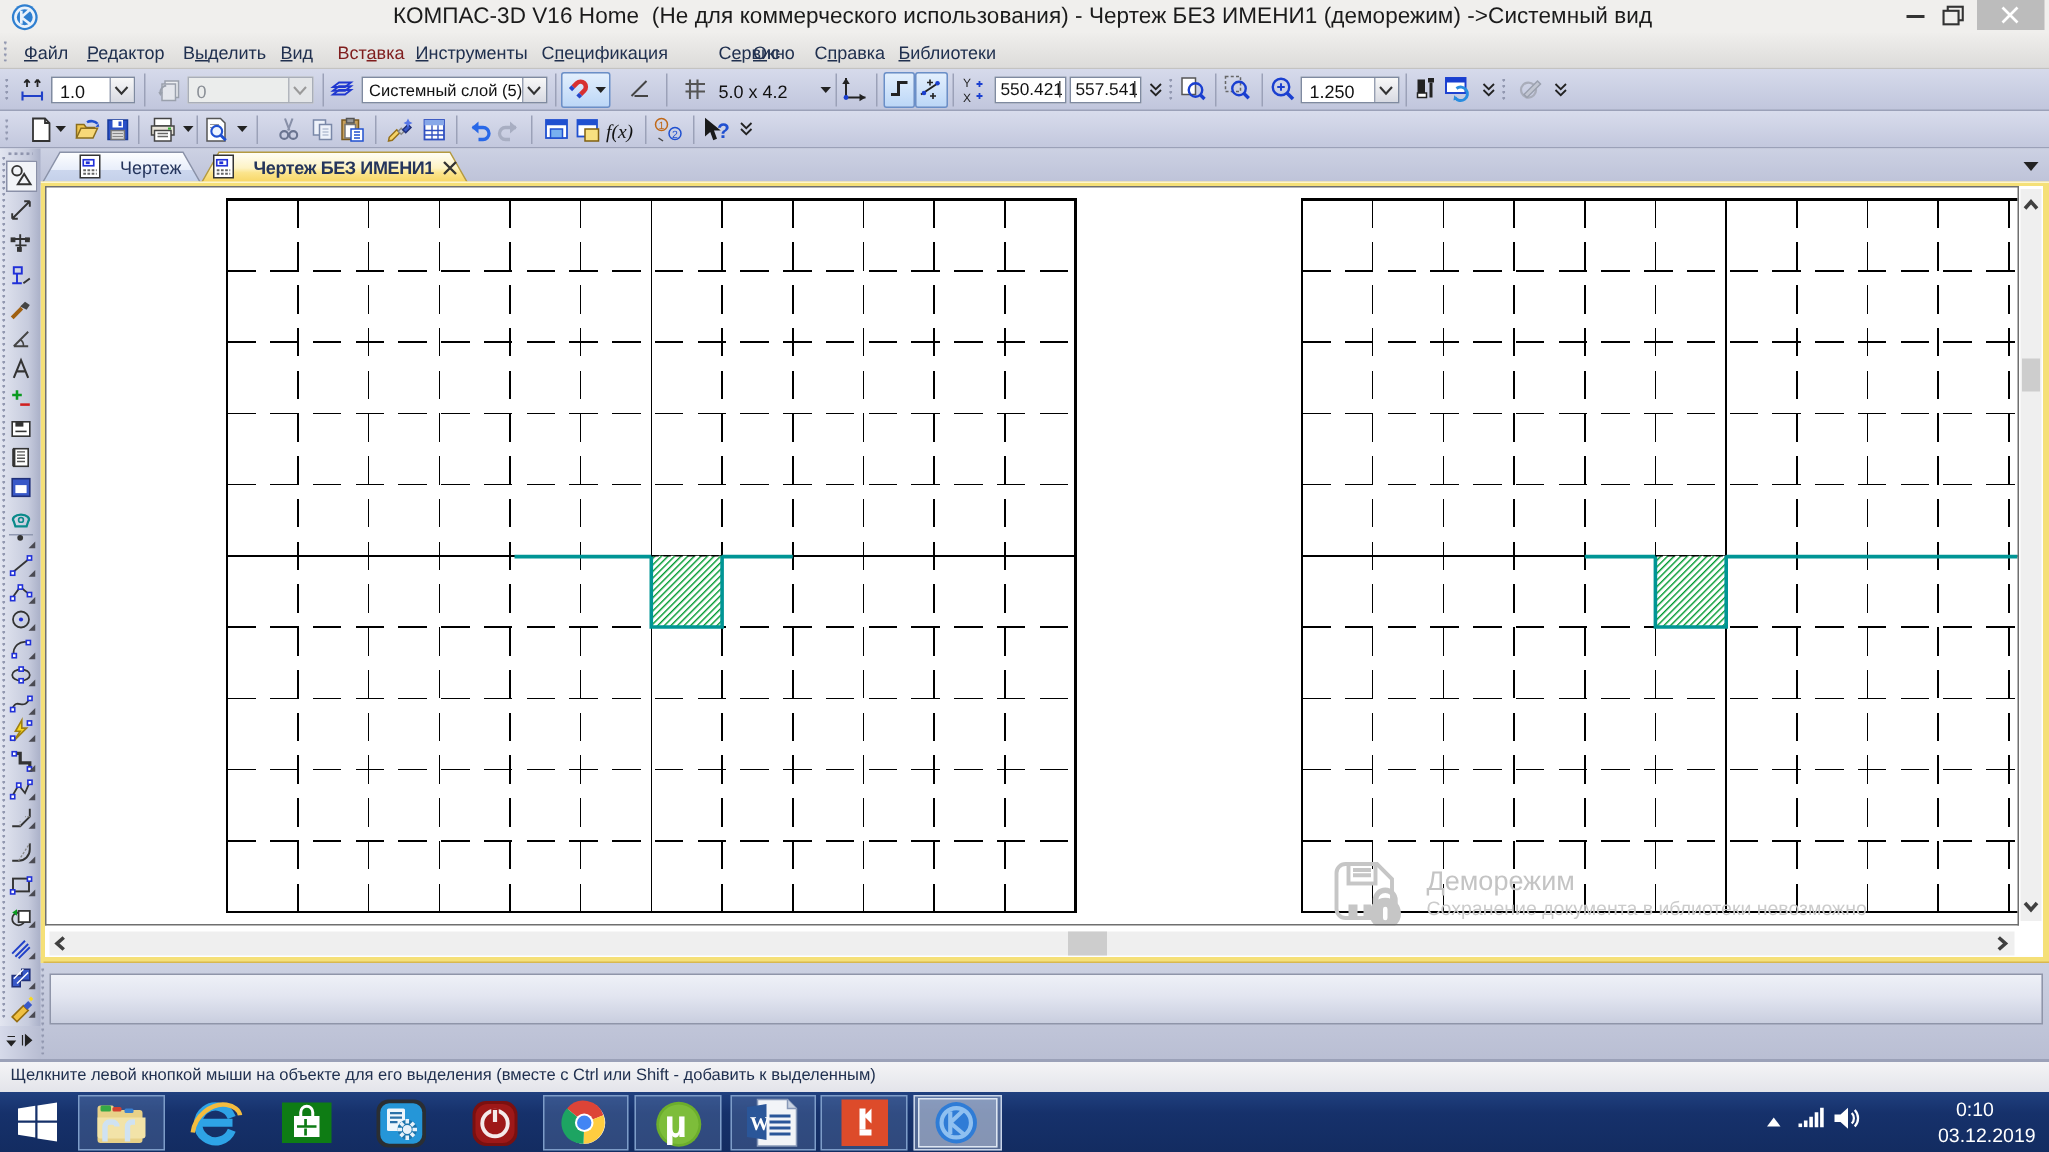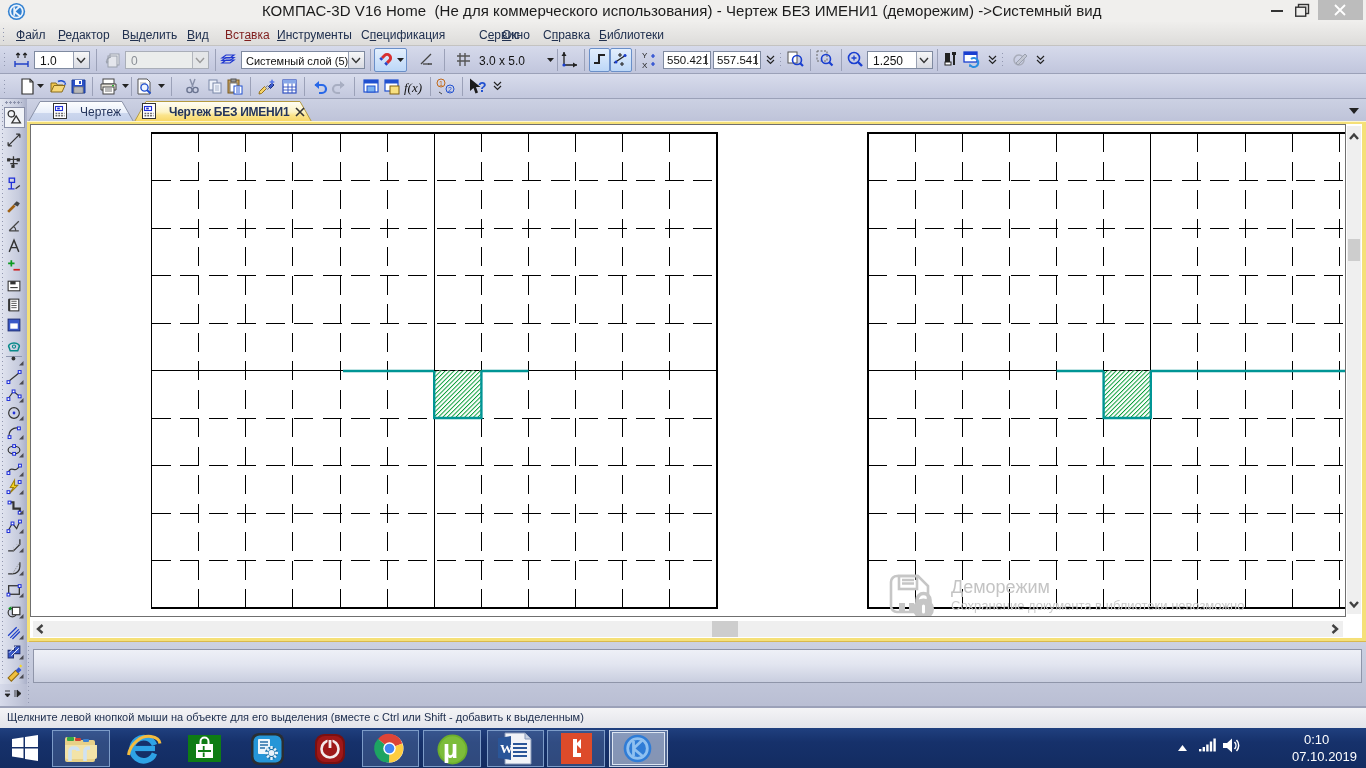--- a/index.html
+++ b/index.html
@@ -91,21 +91,21 @@
     <path d="M0 0 L3.5 4 L7 0" fill="#222"></path>
   </svg>
 <svg style="left:418px;top:51px" width="18" height="18" viewBox="0 0 18 18">
     <path d="M3 13 L13 3 M10 13 L14 13" stroke="#444" stroke-width="1.3"></path>
     <path d="M5 13 h6" stroke="#444" stroke-width="1.3"></path>
   </svg>
 <div class="sep" style="left:444px;top:49px;width:1px;height:22px;"></div>
 <svg style="left:455px;top:51px" width="18" height="18" viewBox="0 0 18 18">
     <path d="M5 2 v13 M10 2 v13 M2 5 h13 M2 10 h13" stroke="#555" stroke-width="1.4"></path>
   </svg>
-<div style="left:479px;top:54px;font-size:12px;color:#111;">3.0 x 5.0</div>
+<div style="left:479px;top:54px;font-size:12px;color:#111;">5.0 x 4.2</div>
 <svg style="left:547px;top:58px" width="7" height="5" viewBox="0 0 7 5">
     <path d="M0 0 L3.5 4 L7 0" fill="#222"></path>
   </svg>
 <div class="sep" style="left:557px;top:49px;width:1px;height:22px;"></div>
 <svg style="left:560px;top:50px" width="20" height="20" viewBox="0 0 20 20">
     <path d="M4 2 v13 h13" fill="none" stroke="#222" stroke-width="1.3"></path>
     <path d="M4 2 l-2.5 4 h5 z" fill="#222"></path>
     <path d="M17 15 l-4 -2.5 v5 z" fill="#222"></path>
     <circle cx="4" cy="15" r="1.6" fill="#1a3fd0"></circle>
   </svg>
@@ -743,12 +743,12 @@
       <rect x="10.8" y="3.5" width="2.4" height="10"></rect>
       <rect x="14.4" y="0.5" width="2.4" height="13"></rect>
     </g>
 </svg>
 <svg style="left:1222px;top:737px" width="17" height="17" viewBox="0 0 17 17">
 <path d="M1 6 h4 l5-4.5 v14 l-5-4.5 h-4z" fill="#fff"></path>
 <path d="M12.5 5 a5 5 0 0 1 0 7 M14.5 3 a8 8 0 0 1 0 11" fill="none" stroke="#fff" stroke-width="1.5"></path>
 </svg>
 <div style="left:1253px;top:740px;font-size:13px;color:#fff;margin-top:32px;">РУС</div>
 <div style="left:1304px;top:732px;font-size:13px;color:#fff;">0:10</div>
-<div style="left:1292px;top:749px;font-size:13px;color:#fff;">07.10.2019</div>
+<div style="left:1292px;top:749px;font-size:13px;color:#fff;">03.12.2019</div>
 </body></html>

